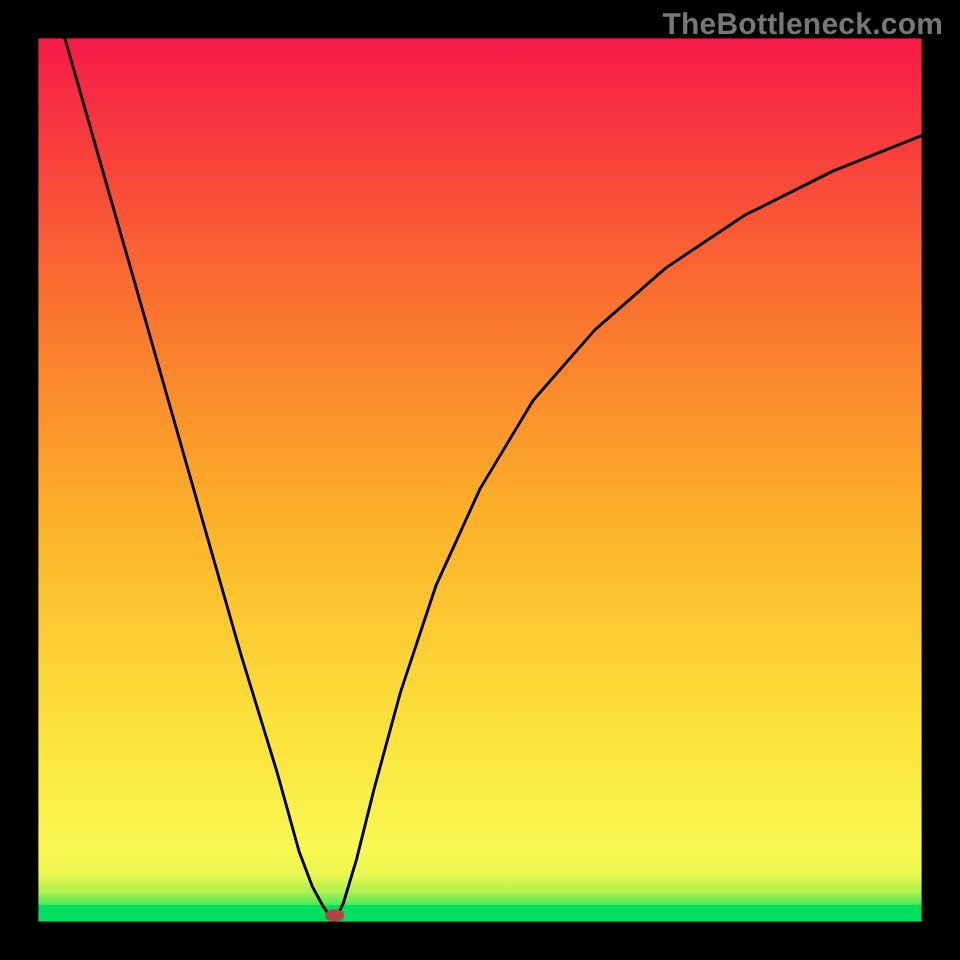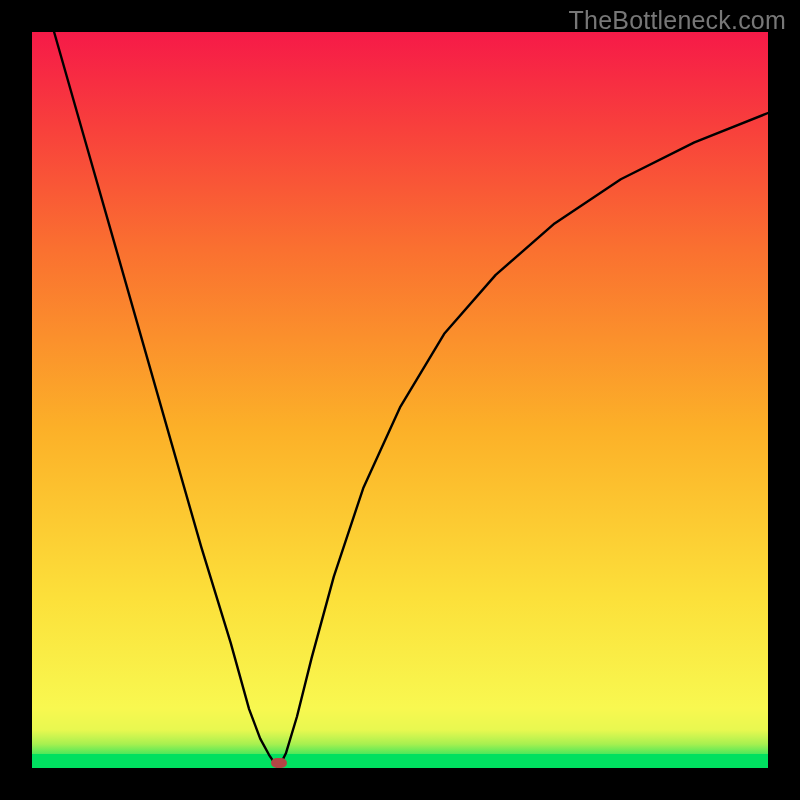--- a/index.html
+++ b/index.html
@@ -39,21 +39,21 @@
         #f61a48 736px
       );
   }
   .watermark {
     position: absolute;
     top: 6px;
     right: 14px;
     color: #777;
     font-size: 25px;
     letter-spacing: 0.2px;
-    font-weight: 400;
+    font-weight: 700;
     user-select: none;
   }
   svg.curve {
     position: absolute;
     left: 0; top: 0;
     width: 736px; height: 736px;
     overflow: visible;
   }
   .min-marker {
     position: absolute;

